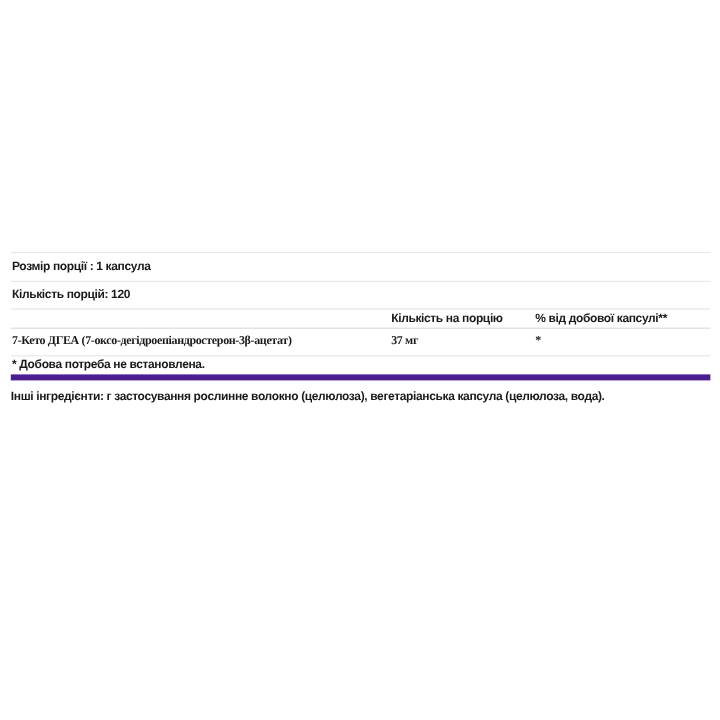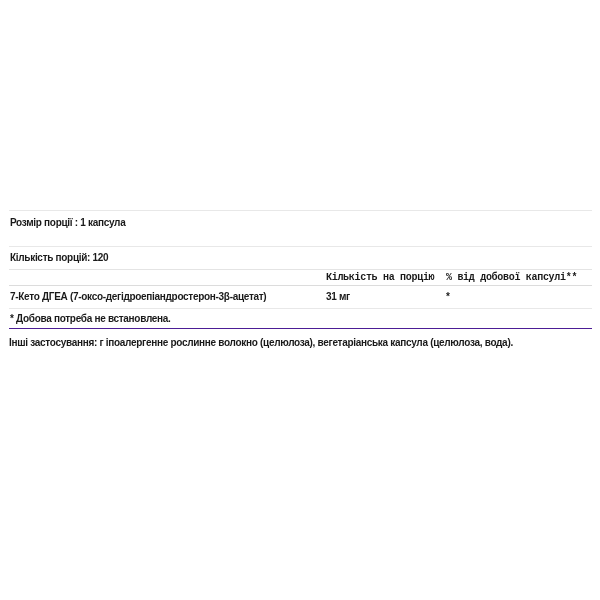--- a/index.html
+++ b/index.html
@@ -28,25 +28,25 @@
     line-height: 1;
   }
   .frow {
     display: grid;
     grid-template-columns: 316px 120px 1fr;
     align-items: center;
     border-top: 1px solid #e8e8e8;
   }
   .frow > span { display: block; padding-left: 1px; white-space: nowrap; }
   .row-serving   { height: 24px; }
-  .row-servings  { height: 23px; margin-top: 12px; }
-  .row-header    { height: 16px; font-family: Liberation Mono, monospace; }
+  .row-servings  { height: 23px; }
+  .row-header    { height: 16px; }
   .row-header    { border-top-color: #e4e4e4; }
-  .row-data      { height: 23px; border-top-color: #dcdcdc; }
-  .row-footnote  { height: 21px; border-bottom: 1px solid #4c1d95; }
+  .row-data      { height: 23px; border-top-color: #dcdcdc; font-family: Liberation Serif, serif; }
+  .row-footnote  { height: 21px; border-bottom: 5px solid #4c1d95; }
   .paras { margin-top: 7px; }
   .para {
     height: 14px;
     line-height: 14px;
     margin-bottom: 11px;
     white-space: nowrap;
   }
 </style>
 </head>
 <body>
@@ -67,28 +67,28 @@
     </div>
 
     <div class="frow row-header">
       <span></span>
       <span>Кількість на порцію</span>
       <span>% від добової капсулі**</span>
     </div>
 
     <div class="frow row-data">
       <span>7-Кето ДГЕА (7-оксо-дегідроепіандростерон-3β-ацетат)</span>
-      <span>31 мг</span>
+      <span>37 мг</span>
       <span>*</span>
     </div>
 
     <div class="frow row-footnote">
       <span>* Добова потреба не встановлена.</span>
       <span></span>
       <span></span>
     </div>
 
     <div class="paras">
-      <div class="para">Інші застосування: г іпоалергенне рослинне волокно (целюлоза), вегетаріанська капсула (целюлоза, вода).</div>
+      <div class="para">Інші інгредієнти: г застосування рослинне волокно (целюлоза), вегетаріанська капсула (целюлоза, вода).</div>
     </div>
 
   </div>
 </div>
 
 </body></html>

